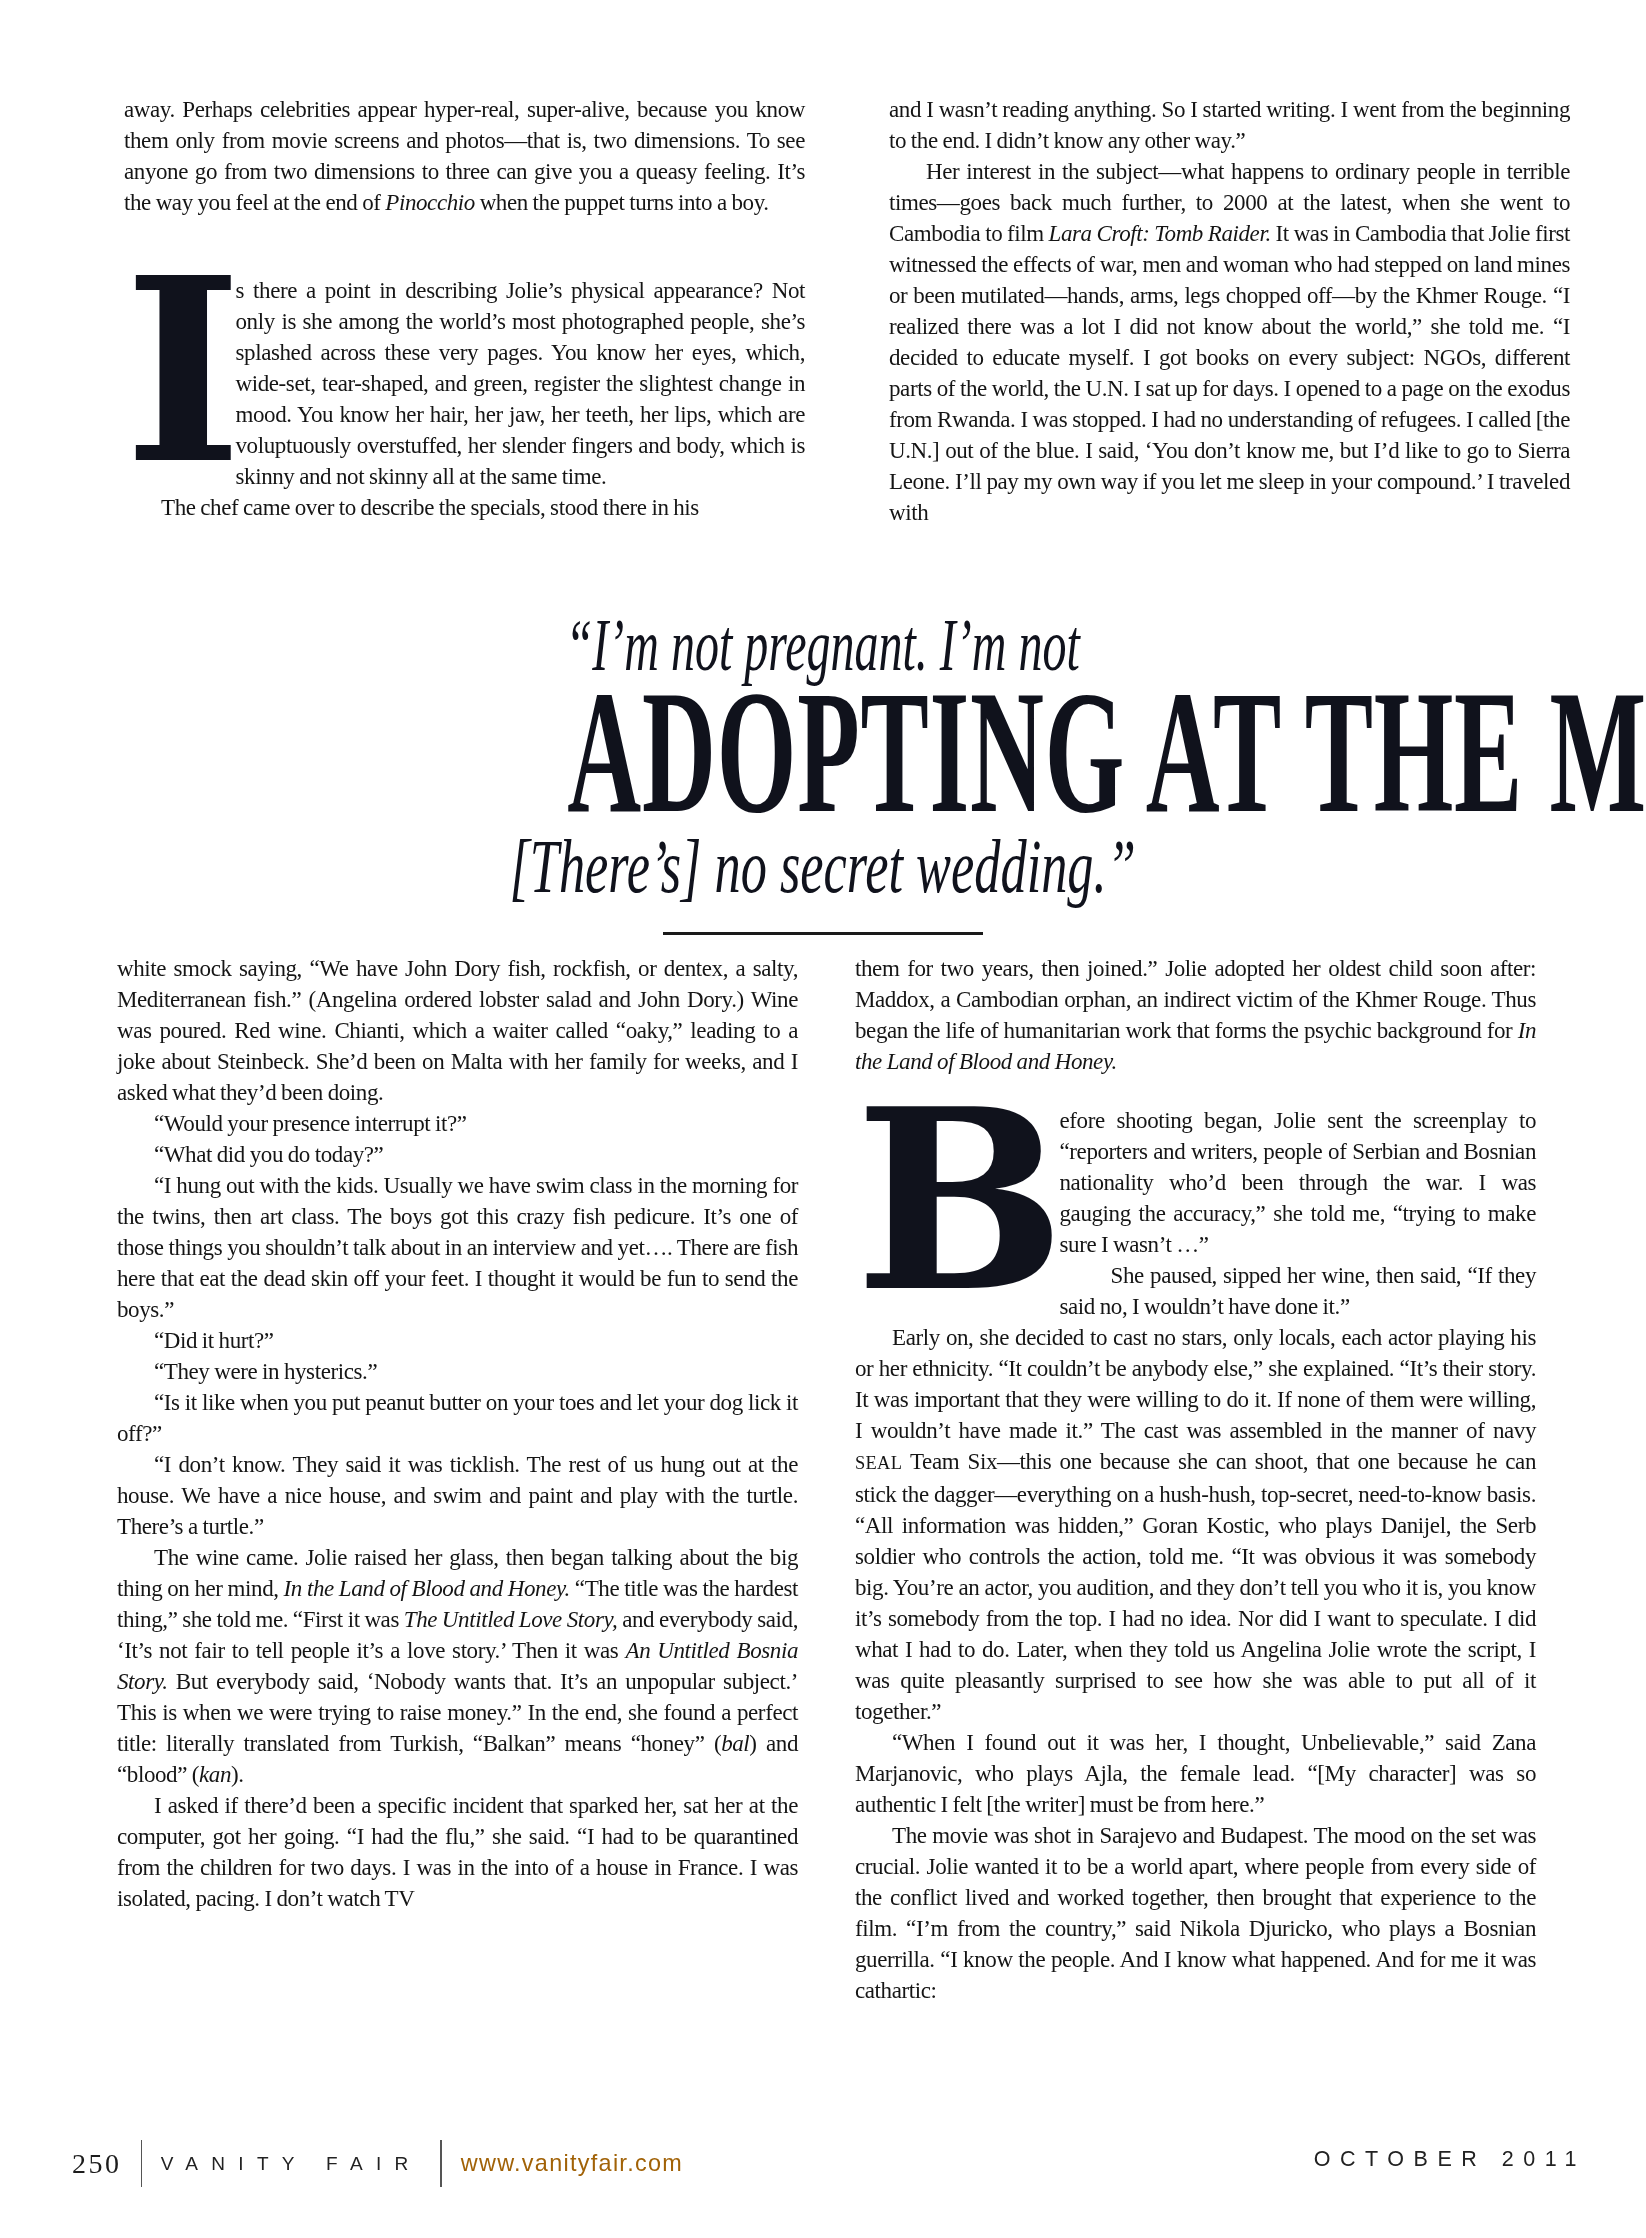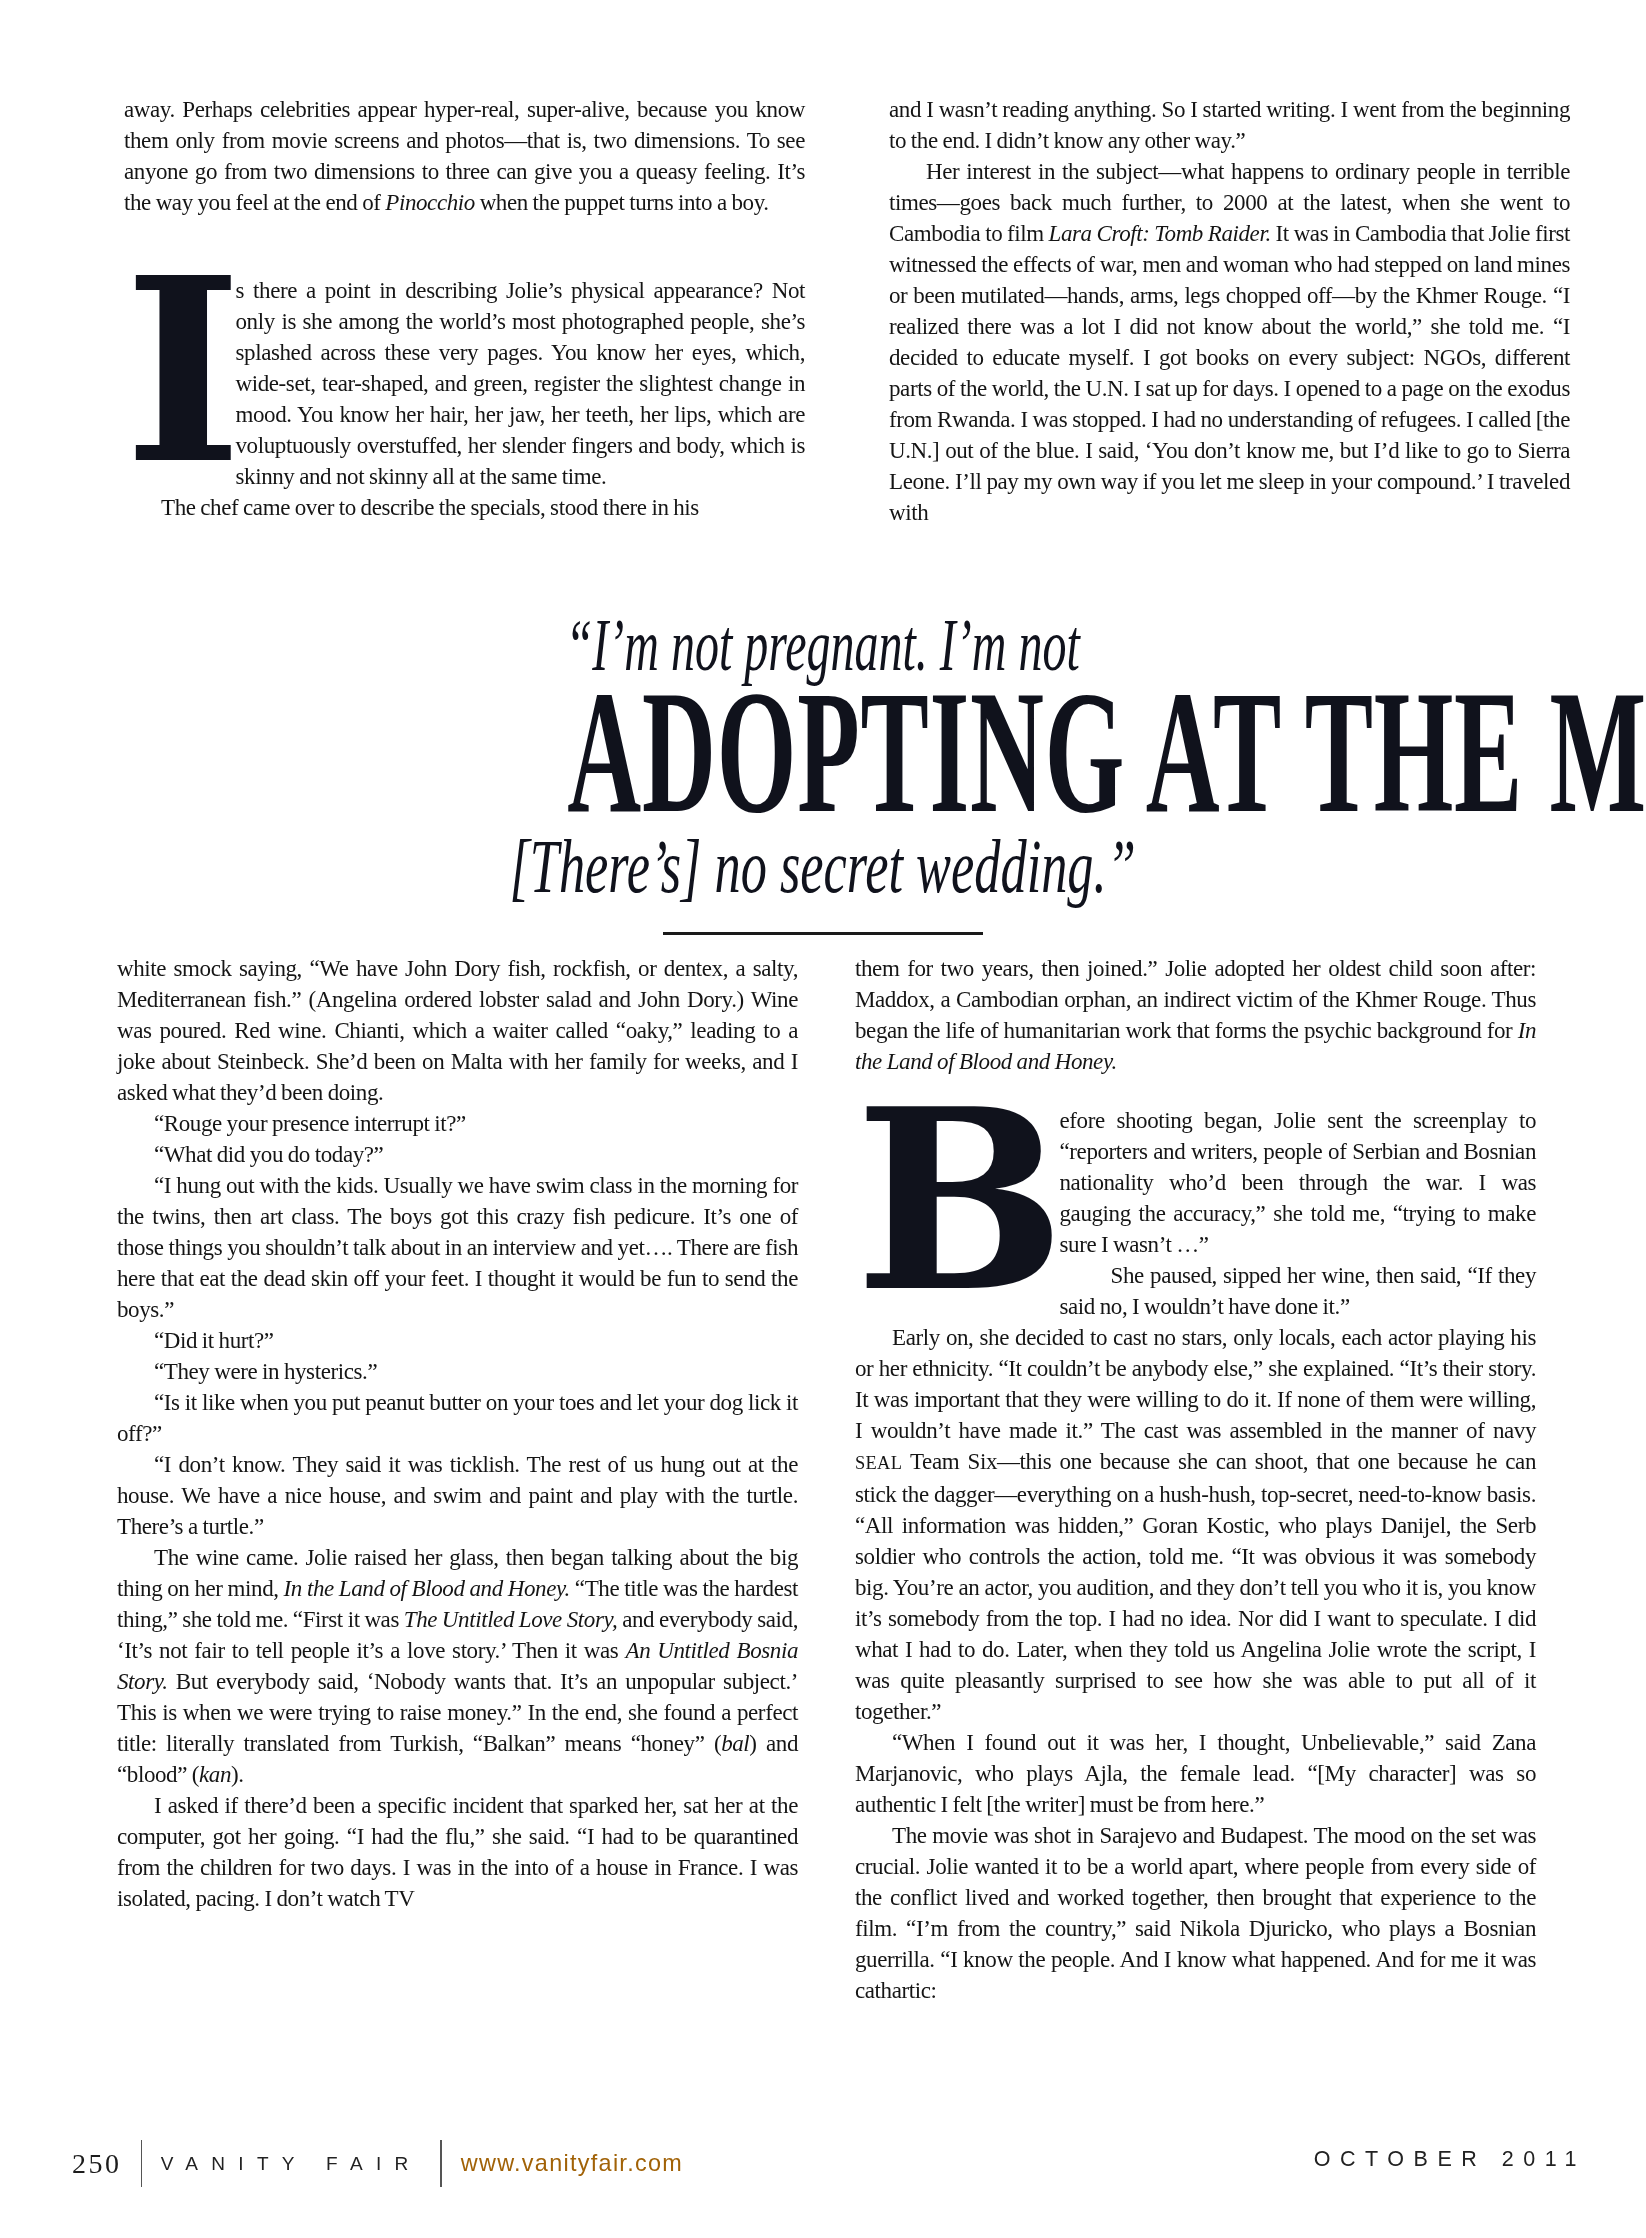--- a/index.html
+++ b/index.html
@@ -135,21 +135,21 @@
     <div class="pq-l3-wrap">
       <span class="pq-l3">[There’s] no secret wedding.”</span>
     </div>
     <div class="pq-rule"></div>
   </div>
 
   <div class="bottom-section">
     <section class="col textblock">
       <div>
           <p class="noindent">white smock saying, “We have John Dory fish, rockfish, or dentex, a salty, Mediterranean fish.” (Angelina ordered lobster salad and John Dory.) Wine was poured. Red wine. Chianti, which a waiter called “oaky,” leading to a joke about Steinbeck. She’d been on Malta with her family for weeks, and I asked what they’d been doing.</p>
-          <p class="indent">“Rouge your presence interrupt it?”</p>
+          <p class="indent">“Would your presence interrupt it?”</p>
           <p class="indent">“What did you do today?”</p>
           <p class="indent">“I hung out with the kids. Usually we have swim class in the morning for the twins, then art class. The boys got this crazy fish pedicure. It’s one of those things you shouldn’t talk about in an interview and yet…. There are fish here that eat the dead skin off your feet. I thought it would be fun to send the boys.”</p>
           <p class="indent">“Did it hurt?”</p>
           <p class="indent">“They were in hysterics.”</p>
           <p class="indent">“Is it like when you put peanut butter on your toes and let your dog lick it off?”</p>
           <p class="indent">“I don’t know. They said it was ticklish. The rest of us hung out at the house. We have a nice house, and swim and paint and play with the turtle. There’s a turtle.”</p>
           <p class="indent">The wine came. Jolie raised her glass, then began talking about the big thing on her mind, <i>In the Land of Blood and Honey.</i> “The title was the hardest thing,” she told me. “First it was <i>The Untitled Love Story,</i> and everybody said, ‘It’s not fair to tell people it’s a love story.’ Then it was <i>An Untitled Bosnia Story.</i> But everybody said, ‘Nobody wants that. It’s an unpopular subject.’ This is when we were trying to raise money.” In the end, she found a perfect title: literally translated from Turkish, “Balkan” means “honey” (<i>bal</i>) and “blood” (<i>kan</i>).</p>
           <p class="indent">I asked if there’d been a specific incident that sparked her, sat her at the computer, got her going. “I had the flu,” she said. “I had to be quarantined from the children for two days. I was in the into of a house in France. I was isolated, pacing. I don’t watch TV</p>
         </div>
     </section>

